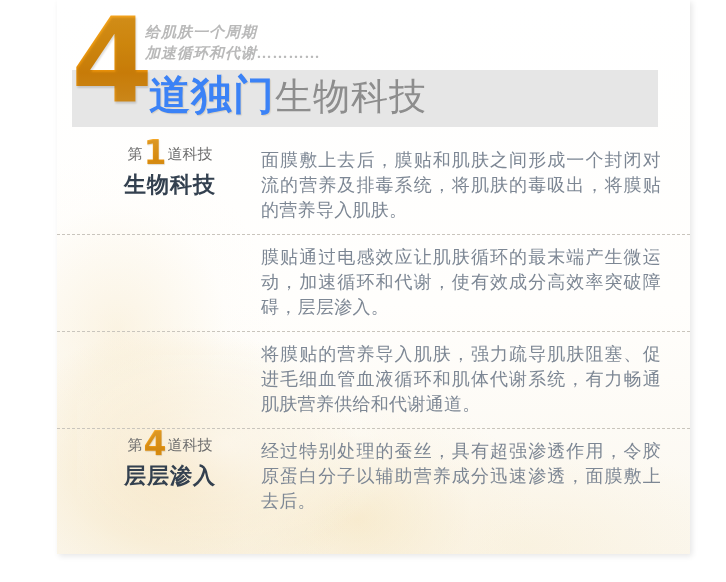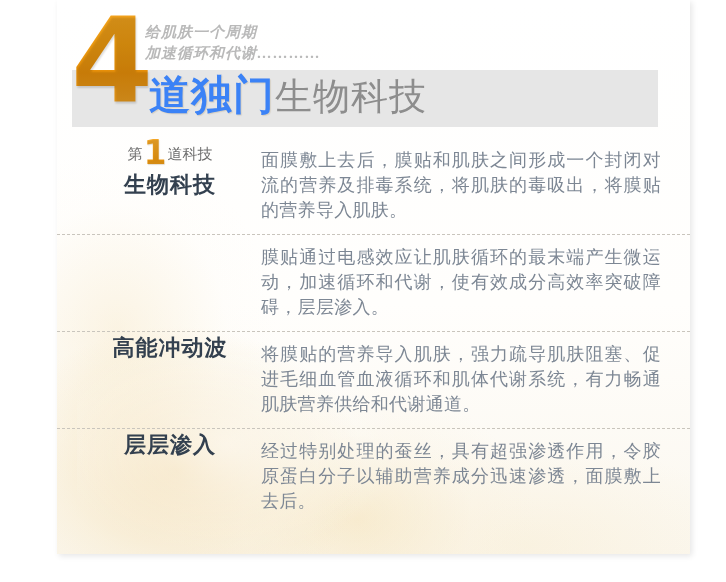--- a/index.html
+++ b/index.html
@@ -228,27 +228,27 @@
         </div>
         <div class="body-col">面膜敷上去后，膜贴和肌肤之间形成一个封闭对流的营养及排毒系统，将肌肤的毒吸出，将膜贴的营养导入肌肤。</div>
       </div>
 
       <div class="tech-row">
         <div class="body-col">膜贴通过电感效应让肌肤循环的最末端产生微运动，加速循环和代谢，使有效成分高效率突破障碍，层层渗入。</div>
       </div>
 
       <div class="tech-row">
         <div class="left-col">
-          <div class="row-title">高能冲动波</div>
         </div>
         <div class="body-col">将膜贴的营养导入肌肤，强力疏导肌肤阻塞、促进毛细血管血液循环和肌体代谢系统，有力畅通肌肤营养供给和代谢通道。</div>
       </div>
 
       <div class="tech-row">
         <div class="left-col">
+          <div class="lbl-line"><span>第</span><span class="num">4</span><span>道科技</span></div>
           <div class="row-title">层层渗入</div>
         </div>
         <div class="body-col">经过特别处理的蚕丝，具有超强渗透作用，令胶原蛋白分子以辅助营养成分迅速渗透，面膜敷上去后。</div>
       </div>
 
     </div>
   </div>
 </div>
 
 </body></html>

